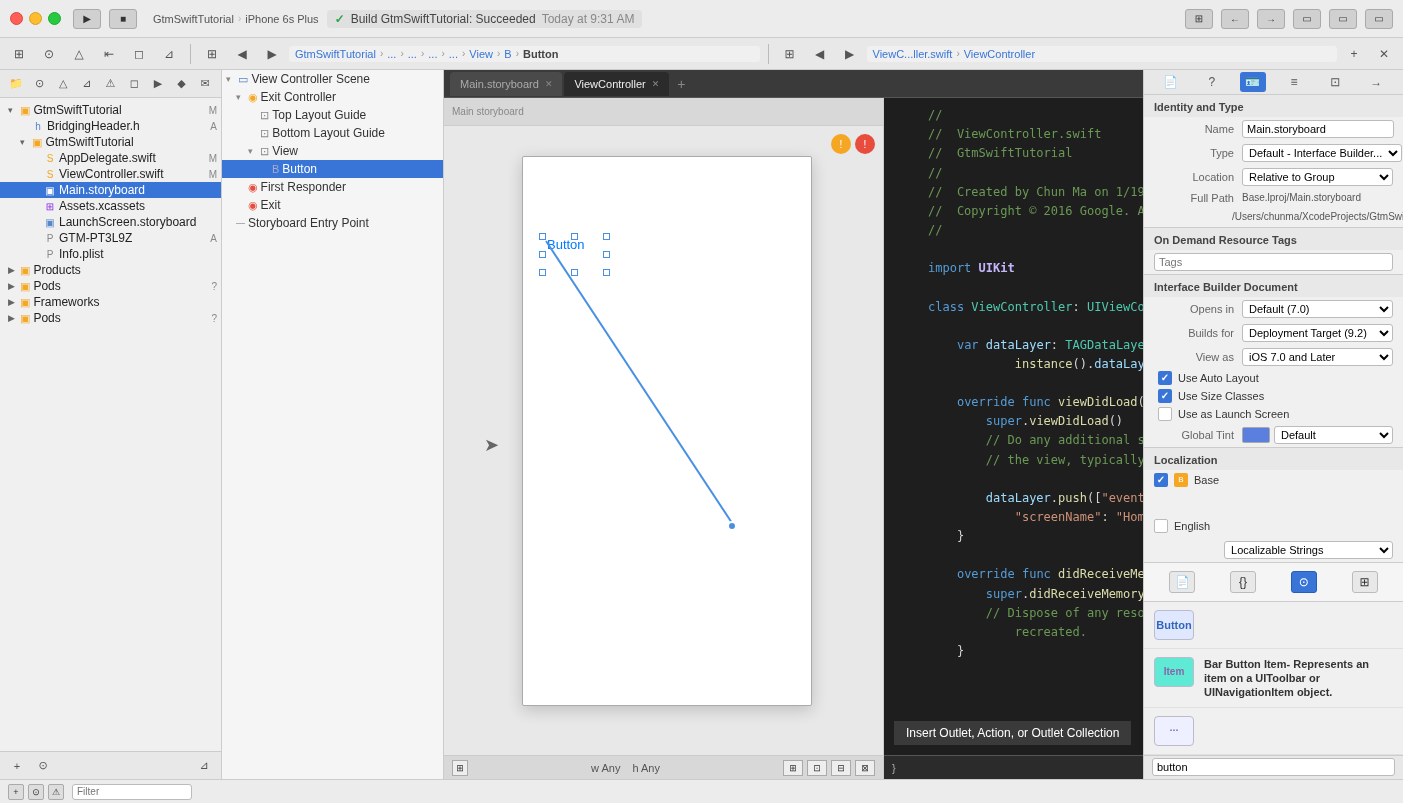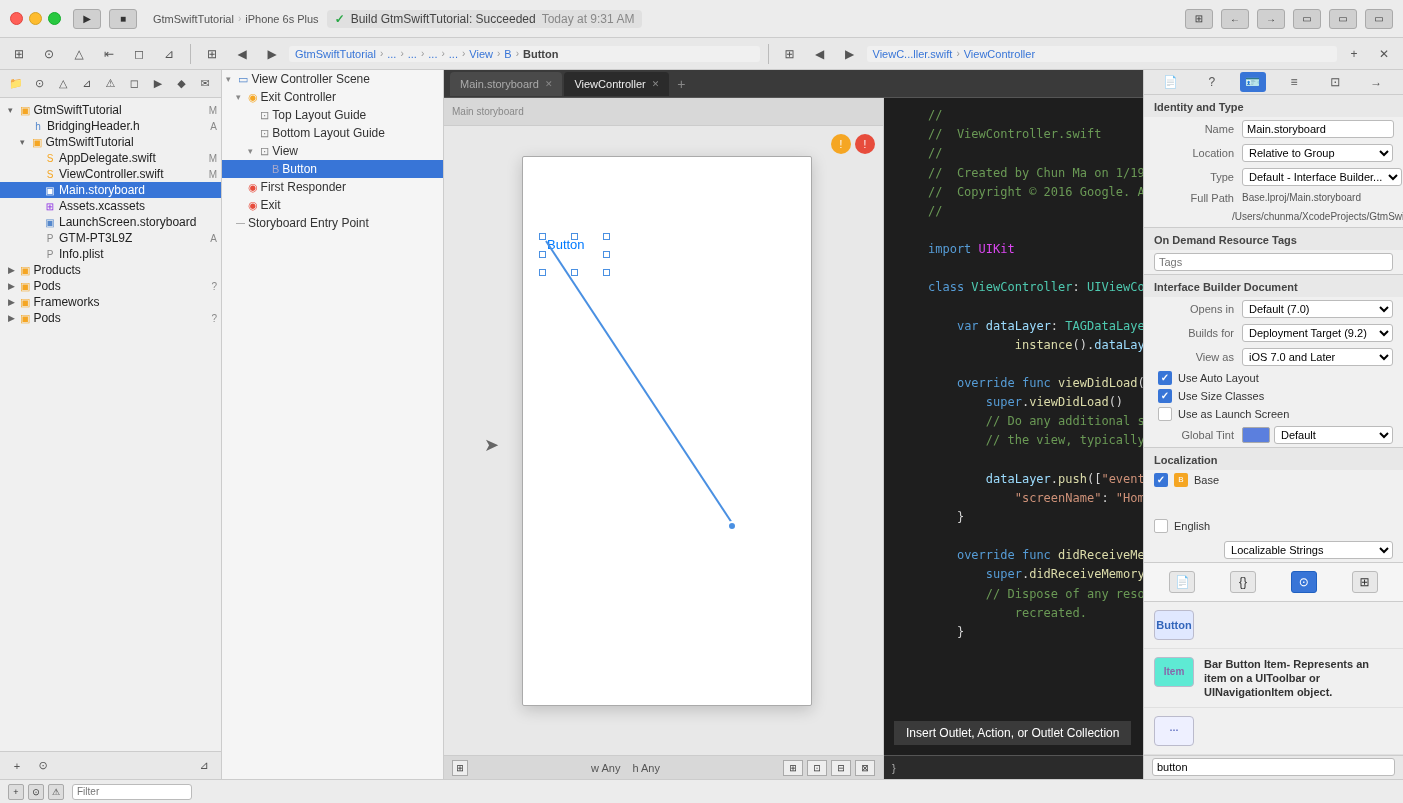--- a/index.html
+++ b/index.html
@@ -415,41 +415,45 @@
             <div class="code-line">
               <span class="line-num"></span>
               <span class="line-content c-comment">//</span>
             </div>
             <div class="code-line">
               <span class="line-num"></span>
               <span class="line-content c-comment">//  ViewController.swift</span>
             </div>
             <div class="code-line">
               <span class="line-num"></span>
+              <span class="line-content c-comment">//  GtmSwiftTutorial</span>
+            </div>
+            <div class="code-line">
+              <span class="line-num"></span>
               <span class="line-content c-comment">//</span>
             </div>
             <div class="code-line">
               <span class="line-num"></span>
               <span class="line-content c-comment">//  Created by Chun Ma on 1/19/16.</span>
             </div>
             <div class="code-line">
               <span class="line-num"></span>
               <span class="line-content c-comment">//  Copyright © 2016 Google. All rights reserved.</span>
             </div>
             <div class="code-line">
               <span class="line-num"></span>
               <span class="line-content c-comment">//</span>
             </div>
             <div class="code-line">
               <span class="line-num"></span>
               <span class="line-content"></span>
             </div>
             <div class="code-line">
               <span class="line-num"></span>
-              <span class="line-content"><span style="color:#569cd6;">import</span> <span style="color:#d946ef;">UIKit</span></span>
+              <span class="line-content"><span style="color:#569cd6;">import</span> <span style="color:#c4b5fd;font-weight:bold;">UIKit</span></span>
             </div>
             <div class="code-line">
               <span class="line-num"></span>
               <span class="line-content"></span>
             </div>
             <div class="code-line">
               <span class="line-num"></span>
               <span class="line-content"><span style="color:#569cd6;">class</span> <span style="color:#4ec9b0;">ViewController</span><span style="color:#d4d4d4;">: </span><span style="color:#4ec9b0;">UIViewController</span></span>
             </div>
             <div class="code-line">
@@ -551,29 +555,29 @@
 
       <div class="inspector-section">
         <div class="inspector-section-header">
           <span>Identity and Type</span>
         </div>
         <div class="inspector-row">
           <span class="insp-label">Name</span>
           <input class="insp-input" value="Main.storyboard" style="">
         </div>
         <div class="inspector-row">
+          <span class="insp-label">Type</span>
+          <select class="insp-select">
+            <option>Default - Interface Builder...</option>
+          </select>
+        </div>
+        <div class="inspector-row">
           <span class="insp-label">Location</span>
           <select class="insp-select">
             <option>Relative to Group</option>
-          </select>
-        </div>
-        <div class="inspector-row">
-          <span class="insp-label">Type</span>
-          <select class="insp-select">
-            <option>Default - Interface Builder...</option>
           </select>
         </div>
         <div class="inspector-row">
           <span class="insp-label">Full Path</span>
           <span class="insp-value" style="font-size:10px;color:#555;">Base.lproj/Main.storyboard</span>
         </div>
         <div style="padding:2px 10px 4px 88px;">
           <span style="font-size:10px;color:#555;">/Users/chunma/XcodeProjects/GtmSwiftTutorial/GtmSwiftTutorial/Base.lproj/Main.storyboard</span>
         </div>
       </div>

